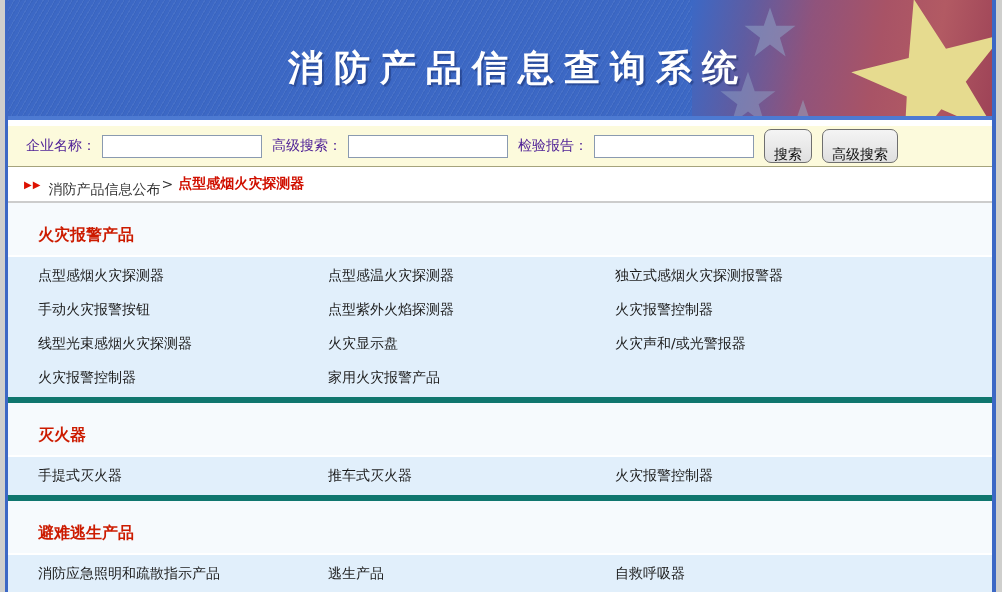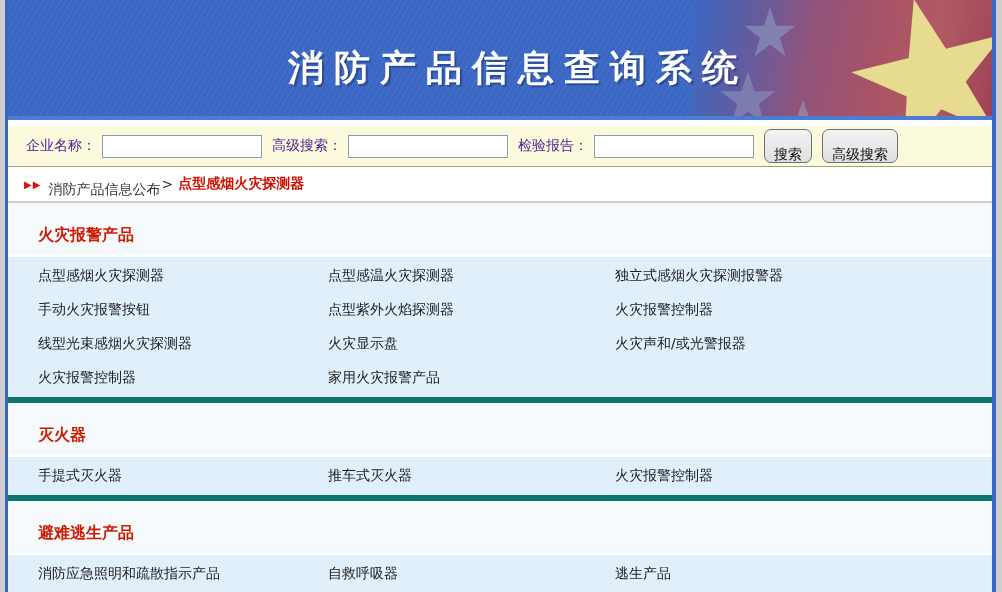--- a/index.html
+++ b/index.html
@@ -176,22 +176,22 @@
         <div class="item-row">
           <span class="item-link">手提式灭火器</span>
           <span class="item-link">推车式灭火器</span>
           <span class="item-link">火灾报警控制器</span>
         </div>
       </div>
       <div class="section-header">避难逃生产品</div>
       <div class="items-block">
         <div class="item-row">
           <span class="item-link">消防应急照明和疏散指示产品</span>
+          <span class="item-link">逃生产品</span>
           <span class="item-link">自救呼吸器</span>
-          <span class="item-link">逃生产品</span>
         </div>
         <div class="item-row">
           <span class="item-link">消防安全标志</span>
           <span></span>
           <span></span>
         </div>
       </div>
     </div>
 
 </div>

